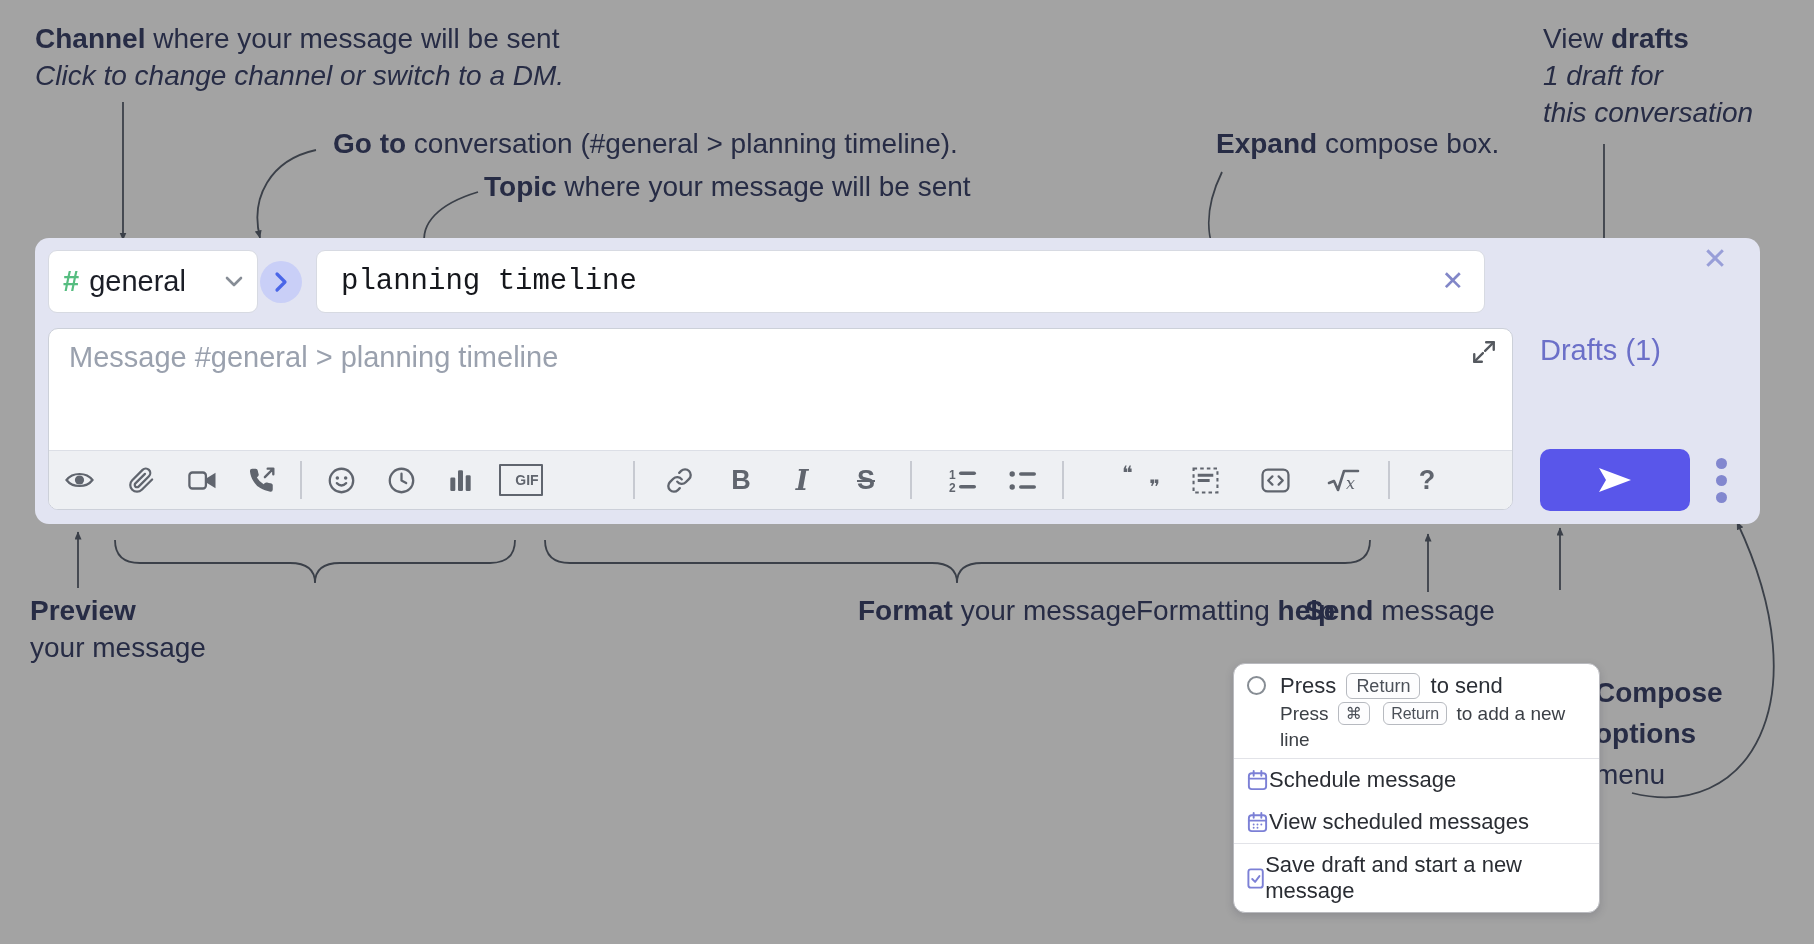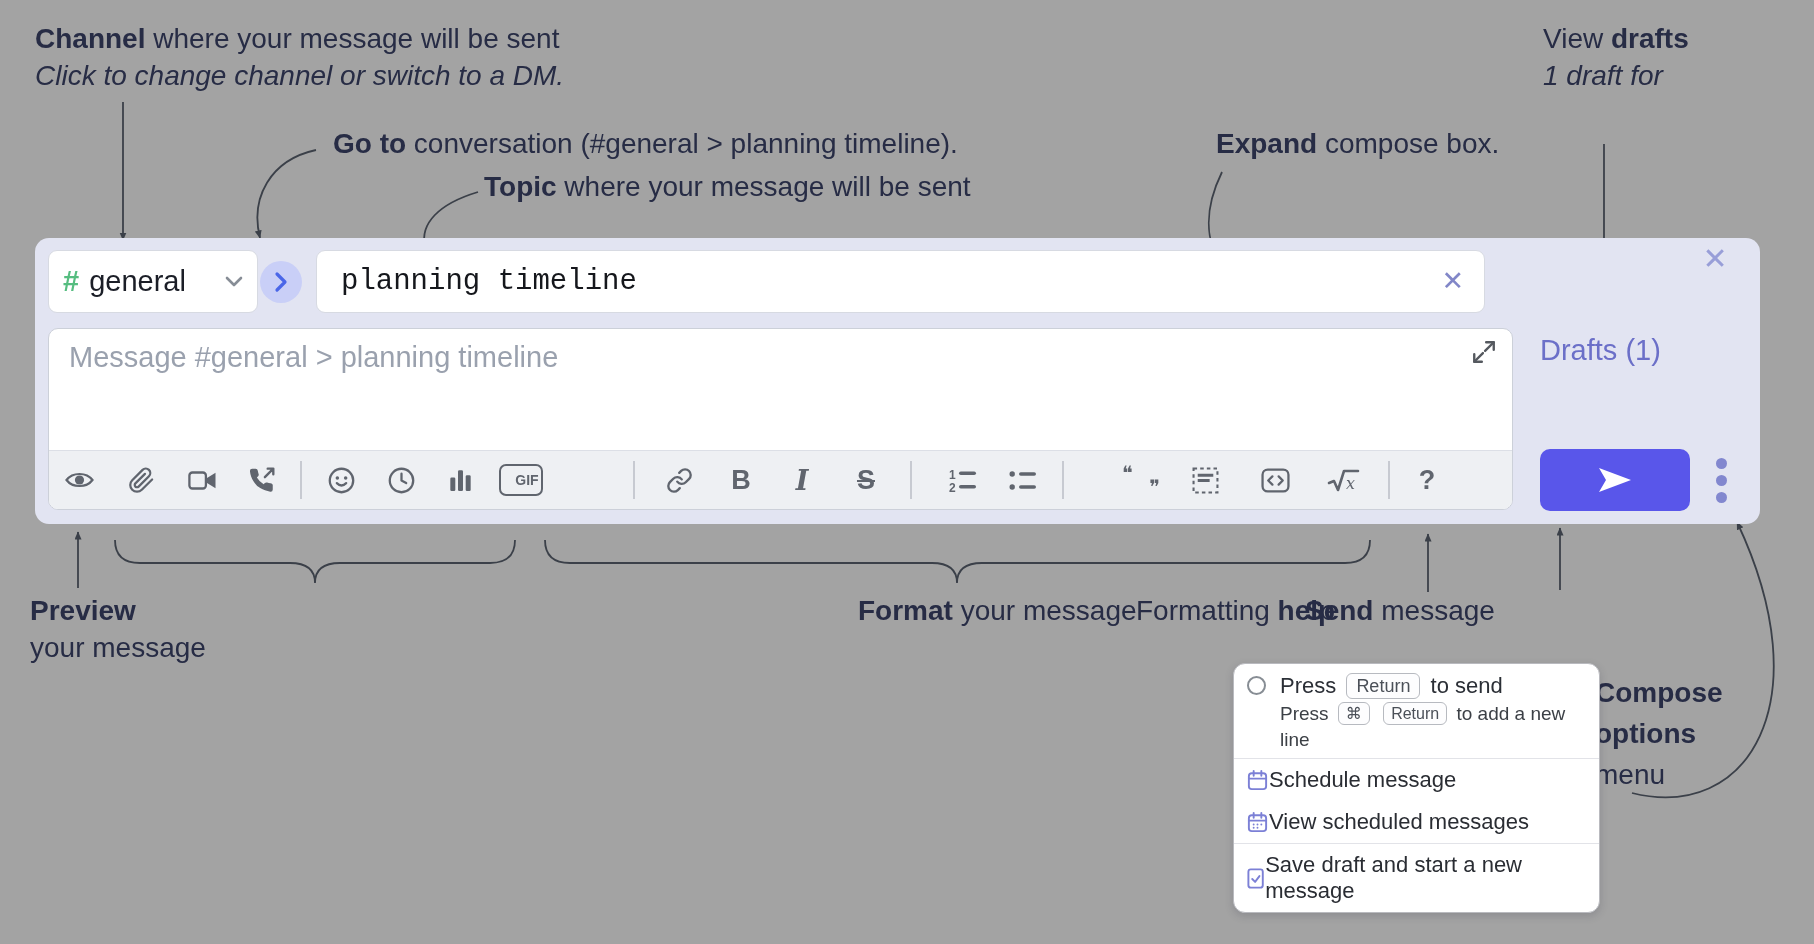--- a/index.html
+++ b/index.html
@@ -97,20 +97,21 @@
     <b>Topic</b><span> where your message will be sent</span>
   </div>
 
   <div class="note" style="left:1216px;top:125px;">
     <b>Expand</b><span> compose box.</span>
   </div>
 
   <div class="note" style="left:1543px;top:20px;">
     <div><span>View </span><b>drafts</b></div>
     <div class="it">1 draft for</div>
+    <div class="it">this conversation</div>
   </div>
 
   <div class="note" style="left:30px;top:592px;">
     <div><b>Preview</b></div>
     <div>your message</div>
   </div>
 
 
   <div class="note" style="left:1136px;top:592px;">
     <span>Formatting </span><b>help</b>
@@ -212,21 +213,21 @@
 
         <div class="tbtn" style="left:389px" aria-label="bar-chart-poll">
           <svg width="27" height="26" viewBox="0 0 26 25">
             <rect x="3.2" y="10" width="4.8" height="13" rx="1.2" fill="#60656e"></rect>
             <rect x="10.6" y="3" width="4.8" height="20" rx="1.2" fill="#60656e"></rect>
             <rect x="18" y="8" width="4.8" height="15" rx="1.2" fill="#60656e"></rect>
           </svg>
         </div>
 
         <div class="tbtn" style="left:450px" aria-label="gif">
-          <span style="display:flex;align-items:center;justify-content:center;width:40px;height:28px;border:2.5px solid #60656e;border-radius:7px;font-size:14px;font-weight:700;color:#60656e;padding-left:12px;">GIF</span>
+          <span style="display:flex;align-items:center;justify-content:center;width:40px;height:28px;border:2.5px solid #60656e;border-radius:1px;font-size:14px;font-weight:700;color:#60656e;padding-left:12px;">GIF</span>
         </div>
         <div class="tdiv" style="left:584px"></div>
 
         <div class="tbtn" style="left:608px" aria-label="link">
           <svg width="27" height="27" viewBox="0 0 24 24" fill="none" stroke="#60656e" stroke-width="2.1" stroke-linecap="round" stroke-linejoin="round">
             <path d="M10 13a5 5 0 0 0 7.54.54l3-3a5 5 0 0 0-7.07-7.07l-1.72 1.71"></path>
             <path d="M14 11a5 5 0 0 0-7.54-.54l-3 3a5 5 0 0 0 7.07 7.07l1.71-1.71"></path>
           </svg>
         </div>
 

